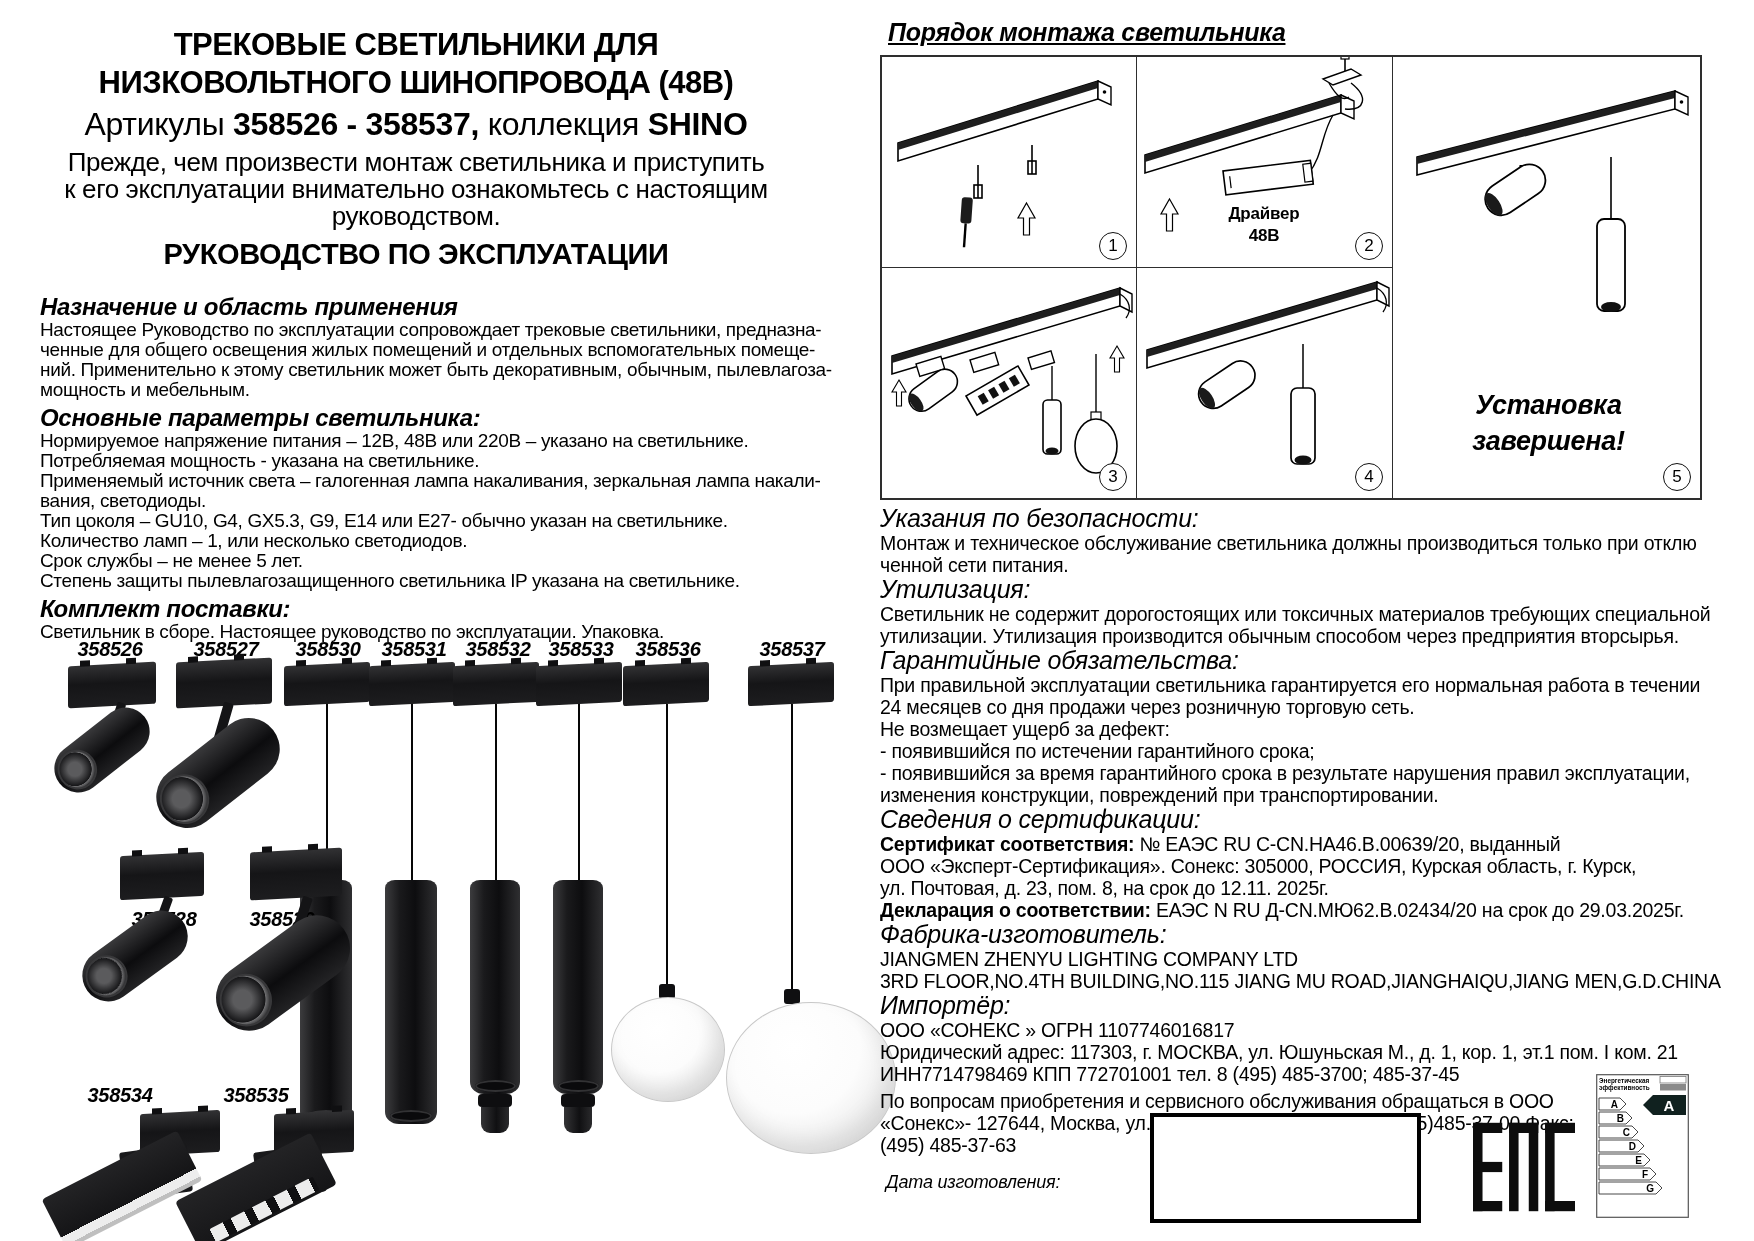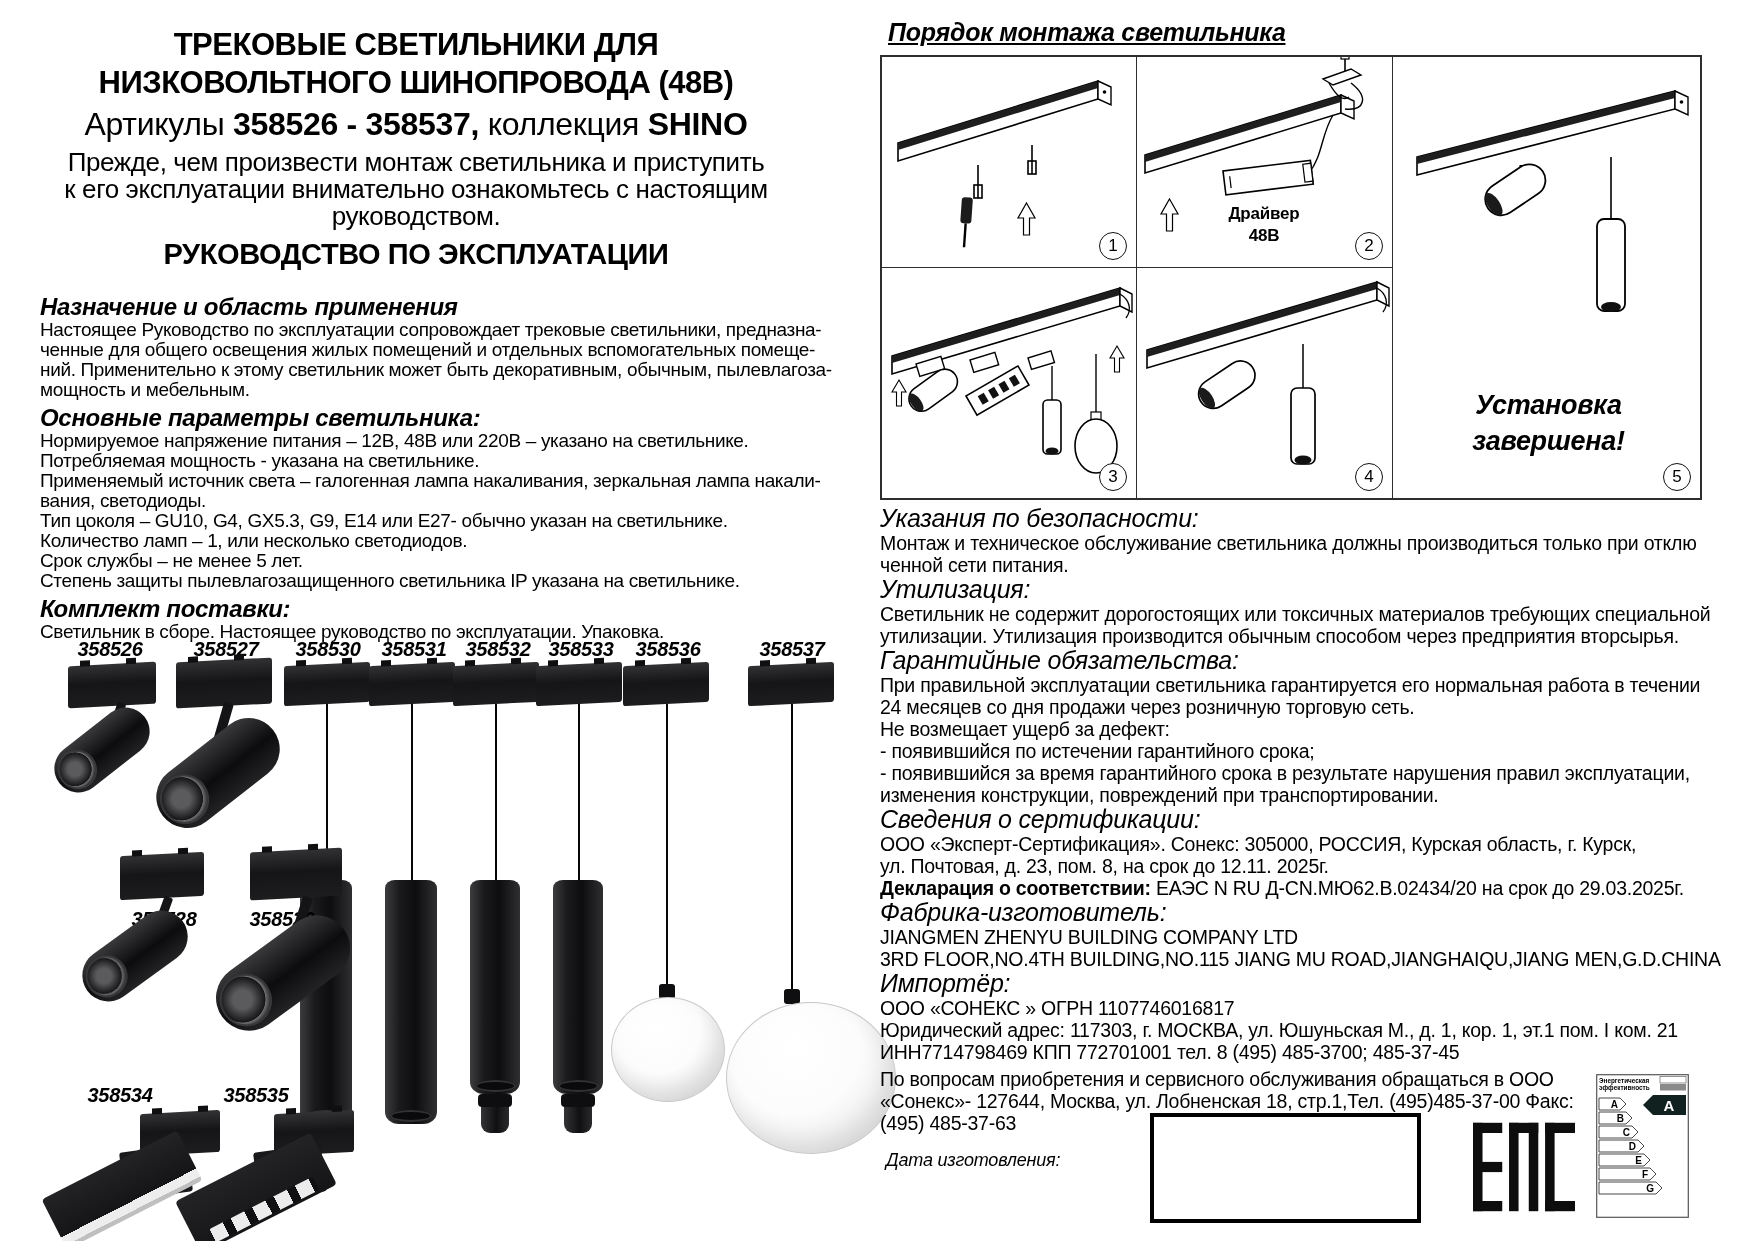--- a/index.html
+++ b/index.html
@@ -393,28 +393,29 @@
           <div>При правильной эксплуатации светильника гарантируется его нормальная работа в течении</div>
           <div>24 месяцев со дня продажи через розничную торговую сеть.</div>
           <div>Не возмещает ущерб за дефект:</div>
           <div>- появившийся по истечении гарантийного срока;</div>
           <div>- появившийся за время гарантийного срока в результате нарушения правил эксплуатации,</div>
           <div>изменения конструкции, повреждений при транспортировании.</div>
         </div>
 
       <div class="rh">Сведения о сертификации:</div>
       <div class="rbody">
+        <div class="line"><b>Сертификат соответствия:</b><span> № ЕАЭС RU C-CN.НА46.В.00639/20, выданный</span></div>
         <div class="line">ООО «Эксперт-Сертификация». Сонекс: 305000, РОССИЯ, Курская область, г. Курск,</div>
         <div class="line">ул. Почтовая, д. 23, пом. 8, на срок до 12.11. 2025г.</div>
         <div class="line"><b>Декларация о соответствии:</b><span> ЕАЭС N RU Д-CN.МЮ62.В.02434/20 на срок до 29.03.2025г.</span></div>
       </div>
 
       <div class="rh">Фабрика-изготовитель:</div>
       <div class="rbody">
-          <div>JIANGMEN ZHENYU BUILDING COMPANY LTD</div>
+          <div>JIANGMEN ZHENYU LIGHTING COMPANY LTD</div>
           <div>3RD FLOOR,NO.4TH BUILDING,NO.115 JIANG MU ROAD,JIANGHAIQU,JIANG MEN,G.D.CHINA</div>
         </div>
 
       <div class="rh">Импортёр:</div>
       <div class="rbody">
           <div>ООО «СОНЕКС » ОГРН 1107746016817</div>
           <div>Юридический адрес:  117303, г. МОСКВА, ул. Юшуньская М., д. 1, кор. 1, эт.1 пом. I ком. 21</div>
           <div>ИНН7714798469 КПП 772701001   тел. 8 (495) 485-3700; 485-37-45</div>
         </div>
 

